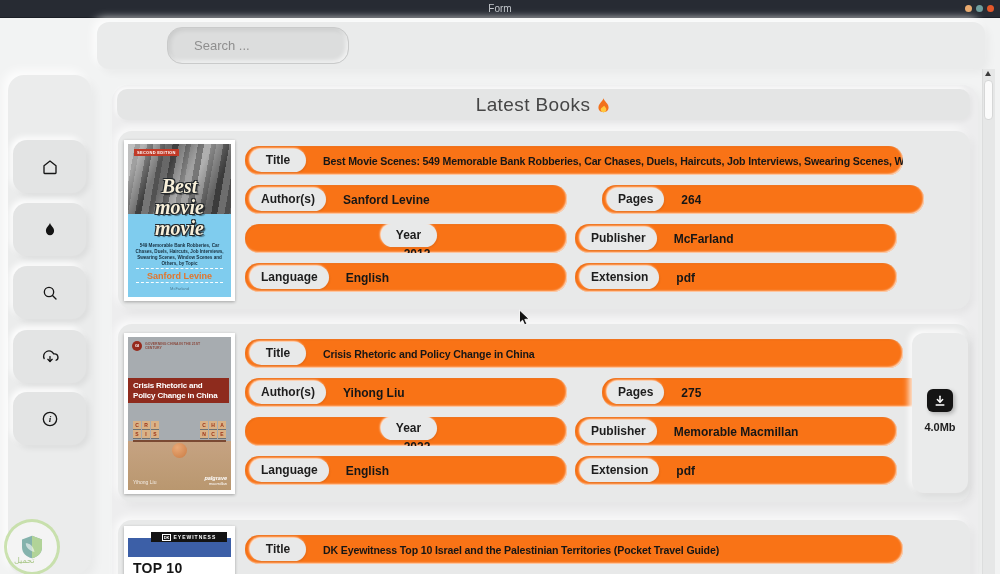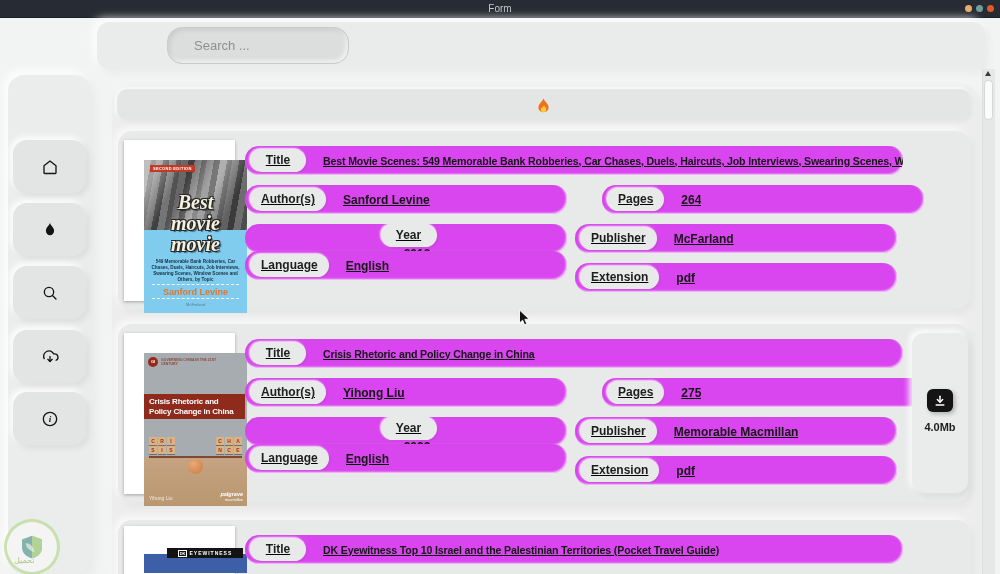--- a/index.html
+++ b/index.html
@@ -38,48 +38,48 @@
   .main-panel{position:absolute;left:112px;top:85px;width:866px;height:489px;background:#ededee;
     border-radius:16px 16px 0 0;box-shadow:4px 4px 10px rgba(0,0,0,.04);}
   .header-bar{position:absolute;left:117px;top:89px;width:853px;height:31px;border-radius:10px;
     background:#e4e5e5;display:flex;align-items:center;justify-content:center;gap:6px;
     box-shadow:2px 2px 4px rgba(0,0,0,.04), -2px -2px 4px rgba(255,255,255,.8);}
   .header-title{font-size:19px;color:#464646;letter-spacing:.4px;}
 
   
   .card{position:absolute;left:118px;width:852px;height:178px;background:#e8e9e9;border-radius:14px;
     box-shadow:3px 3px 8px rgba(0,0,0,.05), -3px -3px 8px rgba(255,255,255,.85);}
-  .row{position:absolute;height:29px;background:#d946ef;border-radius:14px;display:flex;
+  .row{position:absolute;height:29px;background:#f97316;border-radius:14px;display:flex;
     align-items:center;padding-left:5px;box-sizing:border-box;overflow:hidden;
-    box-shadow:inset 1px 1px 2px rgba(0,0,0,.05), inset -1px -1px 2px rgba(255,255,255,.8);text-decoration:underline;}
+    box-shadow:inset 1px 1px 2px rgba(0,0,0,.05), inset -1px -1px 2px rgba(255,255,255,.8);}
   .pill{background:#e8e9e9;border-radius:12px;height:23px;line-height:23px;padding:0 11px;
     min-width:34px;text-align:center;font-weight:700;font-size:12px;color:#1d1d1d;flex:none;
     box-shadow:1px 1px 2px rgba(0,0,0,.08), -1px -1px 2px rgba(255,255,255,.9);}
   .val{margin-left:17px;font-size:12px;font-weight:600;color:#161616;white-space:nowrap;overflow:hidden;}
   .row-title{left:127px;top:15px;width:658px;}
   .row-title .val{font-size:10.6px;letter-spacing:-.15px;}
   .row-l1{left:127px;top:54px;width:322px;}
   .row-l2{left:127px;top:93px;width:322px;flex-direction:column;}
-  .row-l3{left:127px;top:120px;width:322px;}
+  .row-l3{left:127px;top:132px;width:322px;}
   .row-r1{left:484px;top:54px;width:322px;}
   .row-r2{left:457px;top:93px;width:322px;}
   .row-r3{left:457px;top:132px;width:322px;}
 
   .dl-panel{position:absolute;left:794px;top:9px;width:56px;height:160px;border-radius:12px;
     background:#eaebeb;box-shadow:3px 3px 6px rgba(0,0,0,.06), -3px -3px 6px rgba(255,255,255,.9);}
   .dl-btn{position:absolute;left:15px;top:56px;width:26px;height:23px;border-radius:6px;
     background:#141414;border:none;cursor:pointer;display:flex;align-items:center;justify-content:center;
     box-shadow:2px 2px 4px rgba(0,0,0,.25);}
   .dl-btn svg{width:14px;height:14px;stroke:#fff;stroke-width:2.6;fill:none;stroke-linecap:round;stroke-linejoin:round;}
   .dl-size{position:absolute;left:0;top:88px;width:100%;text-align:center;font-size:11px;
     font-weight:700;color:#1e1e1e;}
 
   
   .cover{position:absolute;left:6px;top:9px;width:111px;height:161px;background:#fff;
-    box-shadow:0 1px 3px rgba(0,0,0,.3);box-sizing:border-box;padding:20px;}
+    box-shadow:0 1px 3px rgba(0,0,0,.3);box-sizing:border-box;padding:4px;}
   .cover-inner{position:relative;width:103px;height:153px;overflow:hidden;}
 
   
   .c1-photo{position:absolute;left:0;top:0;width:103px;height:70px;
     background:
       linear-gradient(115deg, rgba(255,255,255,.35) 0 12%, rgba(0,0,0,.25) 30% 38%, rgba(255,255,255,.2) 55% 62%, rgba(0,0,0,.3) 80%),
       repeating-linear-gradient(100deg,#9c9c9c 0 7px,#6d6d6d 7px 12px,#8a8a8a 12px 19px,#555 19px 25px);}
   .c1-blue{position:absolute;left:0;top:70px;width:103px;height:83px;background:#7fccee;}
   .c1-ribbon{position:absolute;left:6px;top:5px;background:#c13a27;color:#fff;font-size:4px;
     padding:1px 3px;letter-spacing:.3px;font-weight:700;}
@@ -186,20 +186,21 @@
     <svg viewBox="0 0 24 24">
       <circle cx="12" cy="12" r="8"></circle>
       <text x="12" y="16" font-size="11" font-style="italic" font-weight="700" font-family="Liberation Serif, serif" text-anchor="middle" fill="#161616" stroke="none">i</text>
     </svg>
   </button>
 </nav>
 
 <div class="main-panel"></div>
 
 <div class="header-bar">
+  <span class="header-title">Latest Books</span>
   <svg width="15" height="16" viewBox="0 0 16 16">
     <path d="M8.2.8C8.5 3.4 11 4.9 12.2 6.9c.8 1.3 1.2 2.5 1.2 3.7 0 3-2.4 5-5.4 5s-5.4-2-5.4-5c0-2.5 1.6-4.2 2.8-5.8C6.4 3.6 7.6 2.4 8.2.8z" fill="#f2711c"></path>
     <path d="M8 15.6c1.7 0 3-1.2 3-2.9 0-1.9-1.5-2.7-2.3-4-.8 1.3-3.7 2.1-3.7 4.1 0 1.6 1.3 2.8 3 2.8z" fill="#ffc83d"></path>
   </svg>
 </div>
 
 <section class="card" style="top:131px">
   <div class="cover">
     <div class="cover-inner">
       <div class="c1-photo"></div>

